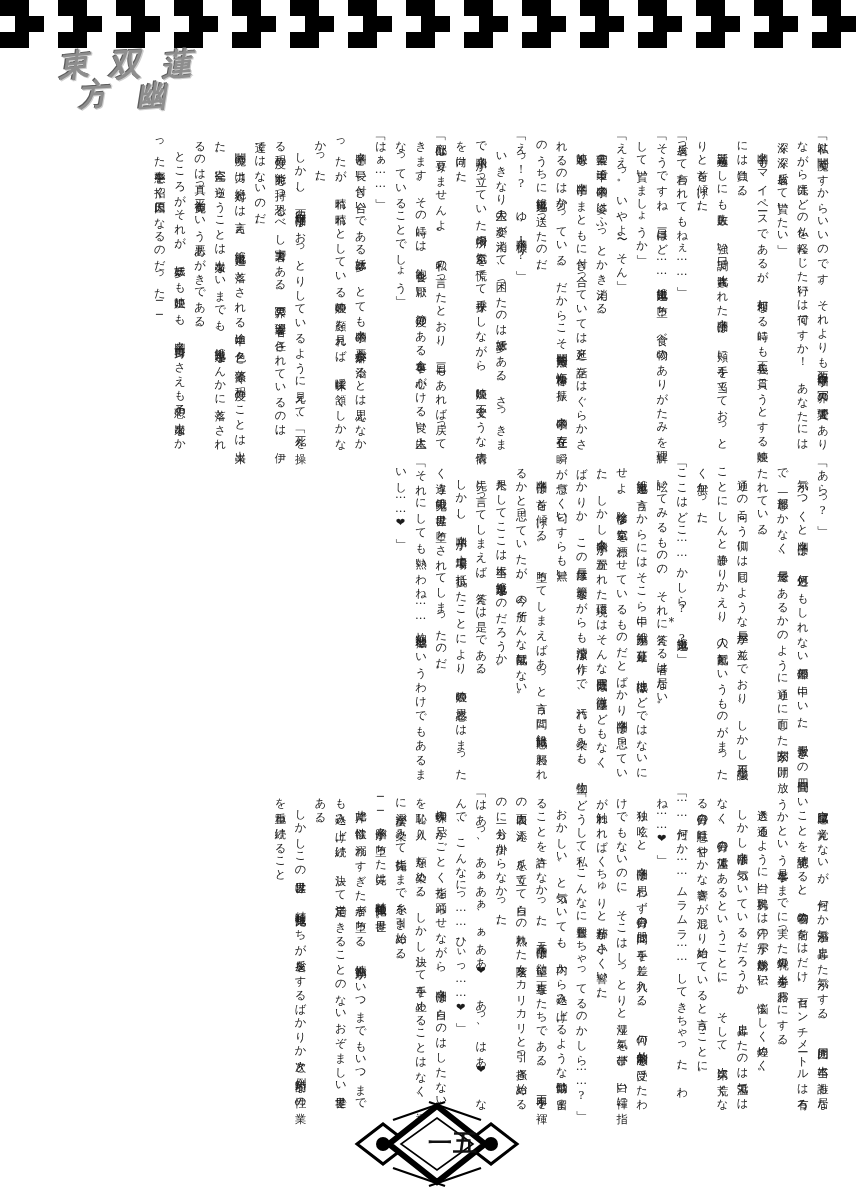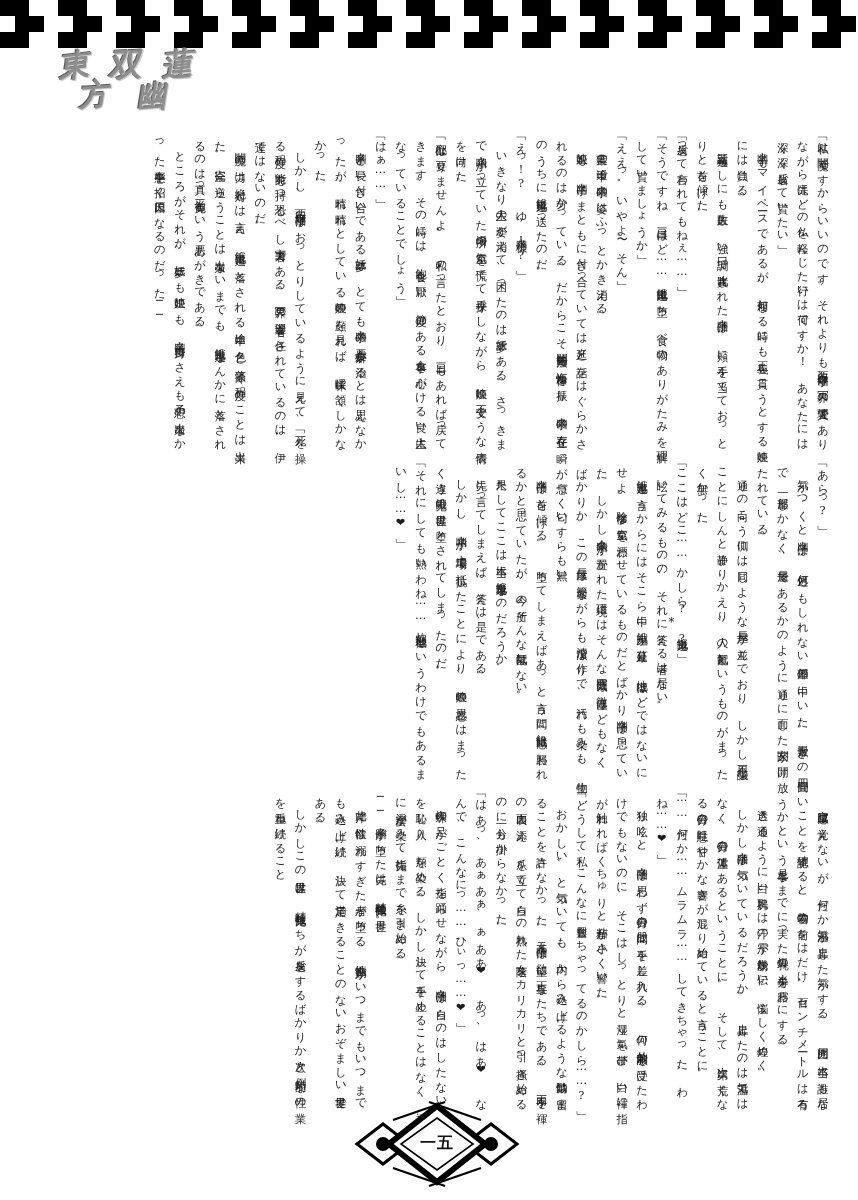--- a/index.html
+++ b/index.html
@@ -93,25 +93,25 @@
 
   
   #page-ornament {
     position: absolute;
     left: 349px; top: 1098px;
     width: 176px; height: 92px;
   }
   #page-ornament svg { display: block; }
   #page-number-text {
     position: absolute;
-    left: 0; top: 0;
+    left: 16px; top: 0;
     width: 176px; height: 92px;
     display: flex; align-items: center; justify-content: center;
     font-family: "DejaVu Serif", "Liberation Serif", serif;
-    font-size: 16px;
+    font-size: 24px;
     font-weight: bold;
     color: #111;
     letter-spacing: 1px;
     padding-bottom: 2px;
   }
 </style>
 </head>
 <body>
 
 <div id="header-band">

